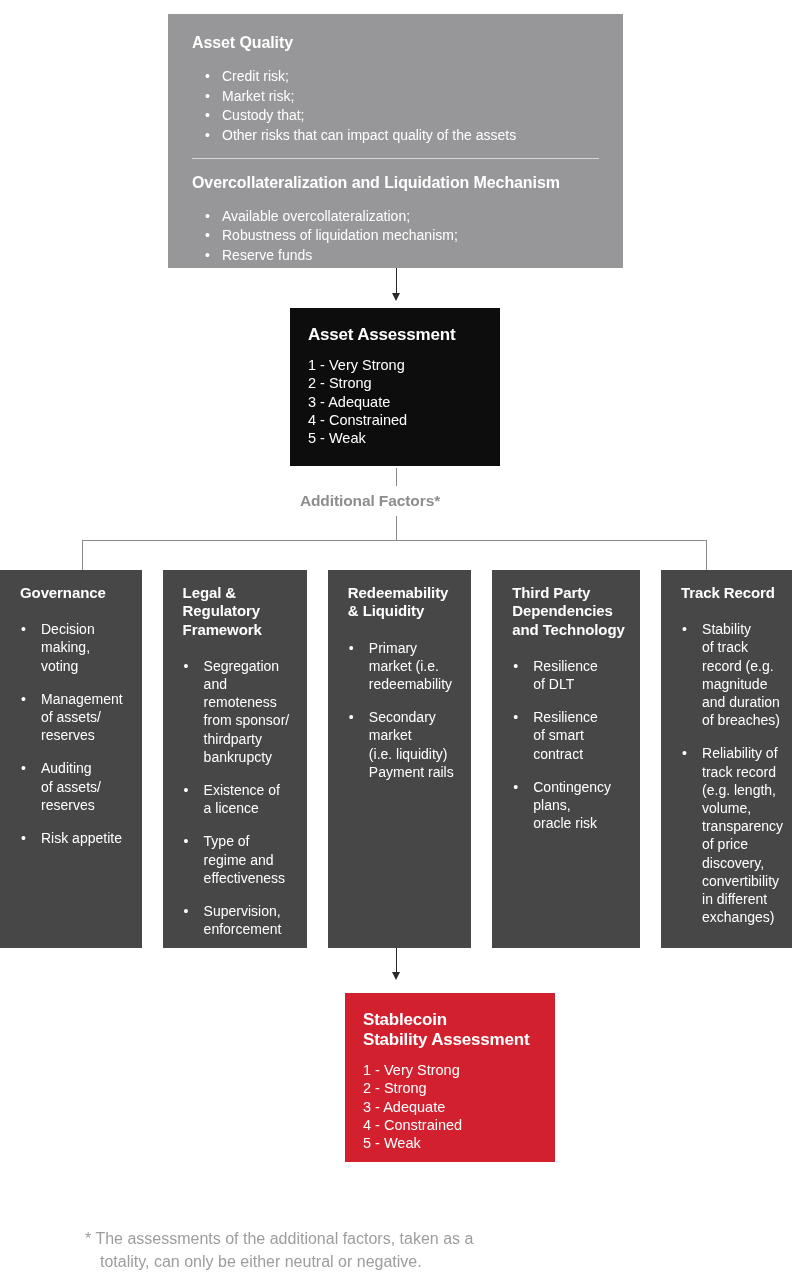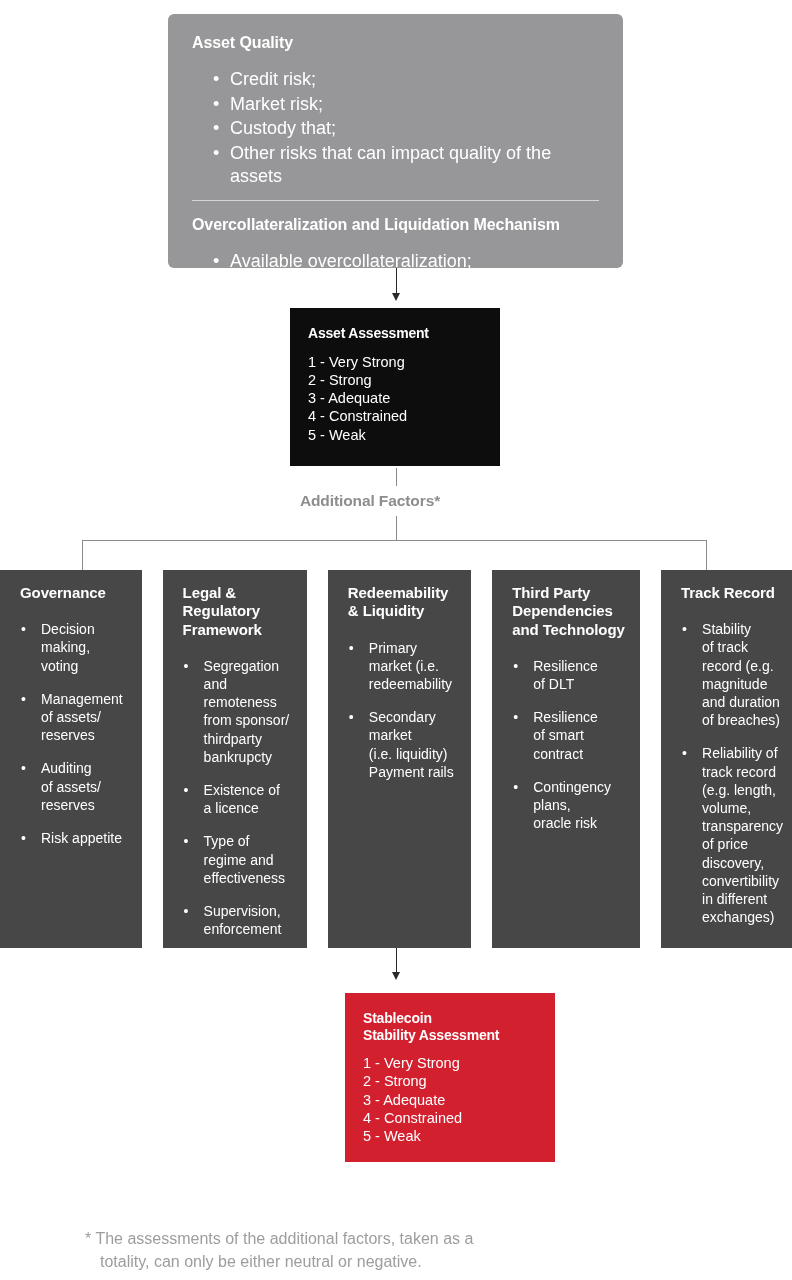--- a/index.html
+++ b/index.html
@@ -1,32 +1,32 @@
 <!DOCTYPE html>
 <html style="--gray-box: #97979a; --dark-box: #0d0d0d; --factor-column: #474747; --red-box: #d2202f; --connector: #8a8a8a; --arrow: #2a2a2a; --label-text: #8d8d8d; --footnote-text: #9d9d9d;"><head>
 <meta charset="utf-8">
 <style>
   html,body{margin:0;padding:0;background:#fff;font-family:"Liberation Sans",sans-serif;}
   .canvas{position:relative;width:792px;height:1280px;background:#fff;overflow:hidden;}
 
   .box{position:absolute;box-sizing:border-box;color:#fff;}
 
   
-  .gray-box{left:168px;top:14px;width:455px;height:254px;background:var(--gray-box,#97979a);padding:20px 24px;border-radius:6px;}
+  .gray-box{left:168px;top:14px;width:455px;height:254px;background:var(--gray-box,#97979a);padding:20px 24px;}
   .sec-title{font-weight:bold;font-size:16px;margin:0 0 16px;letter-spacing:-0.1px;}
-  .gray-box ul{list-style:none;margin:8px;padding:0;font-size:18px;line-height:1.26;}
+  .gray-box ul{list-style:none;margin:0;padding:0;font-size:14px;line-height:1.26;}
   .gray-box li{position:relative;padding-left:30px;margin-bottom:2px;}
   li.bul::before{content:"\2022";position:absolute;}
   .gray-box li.bul::before{left:13px;}
   .divider{border:none;border-top:1px solid rgba(255,255,255,.6);margin:13px 0 15px;}
 
   
   .black-box{left:290px;top:308px;width:210px;height:158px;background:var(--dark-box,#0d0d0d);padding:17px 18px;}
   .red-box{left:297px;top:993px;width:210px;height:169px;background:var(--red-box,#d2202f);padding:17px 18px;margin-left:48px;}
-  .assess-title{font-weight:bold;font-size:14px;letter-spacing:-0.2px;margin:0 0 11px;white-space:pre-line;line-height:1.18;}
+  .assess-title{font-weight:bold;font-size:17px;letter-spacing:-0.2px;margin:0 0 11px;white-space:pre-line;line-height:1.18;}
   .scale{list-style:none;margin:0;padding:0;font-size:14.5px;line-height:1.26;}
 
   
   .cline{position:absolute;background:var(--connector,#8a8a8a);}
   .arrow{position:absolute;width:1px;background:var(--arrow,#2a2a2a);}
   .arrow::after{content:"";position:absolute;left:-4px;bottom:-7px;border:4.5px solid transparent;border-top:8px solid var(--arrow,#2a2a2a);}
   .af-label{position:absolute;left:0;top:492px;width:740px;text-align:center;font-weight:bold;
             font-size:15.5px;color:var(--label-text,#8d8d8d);letter-spacing:-0.1px;}
 
   

